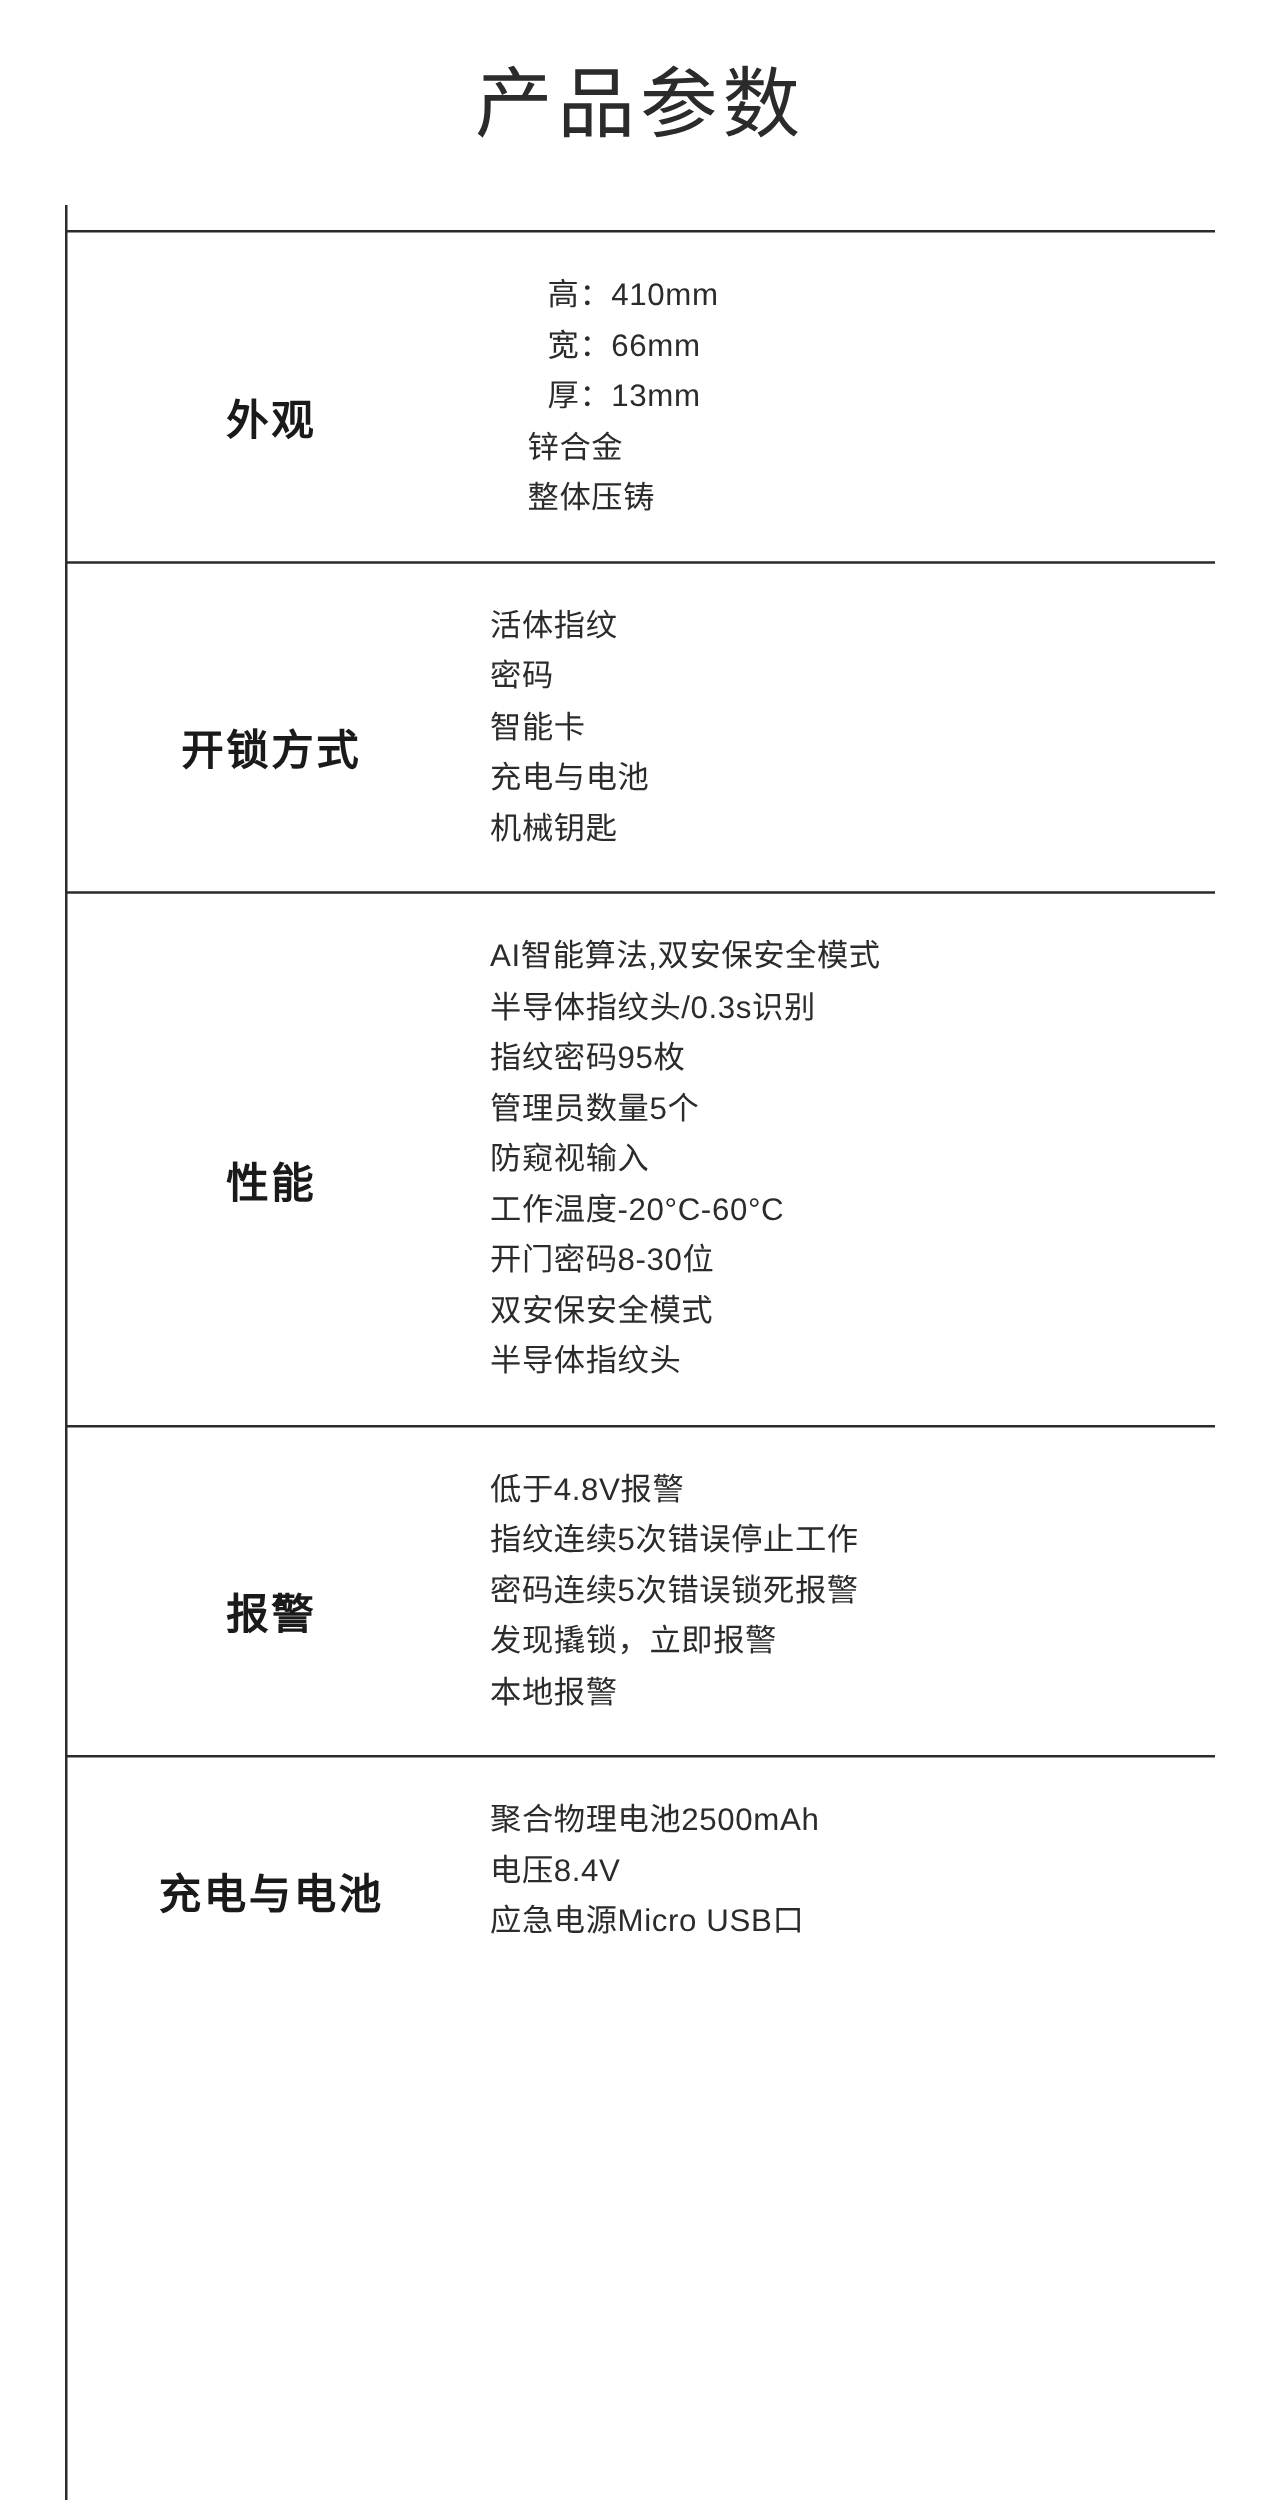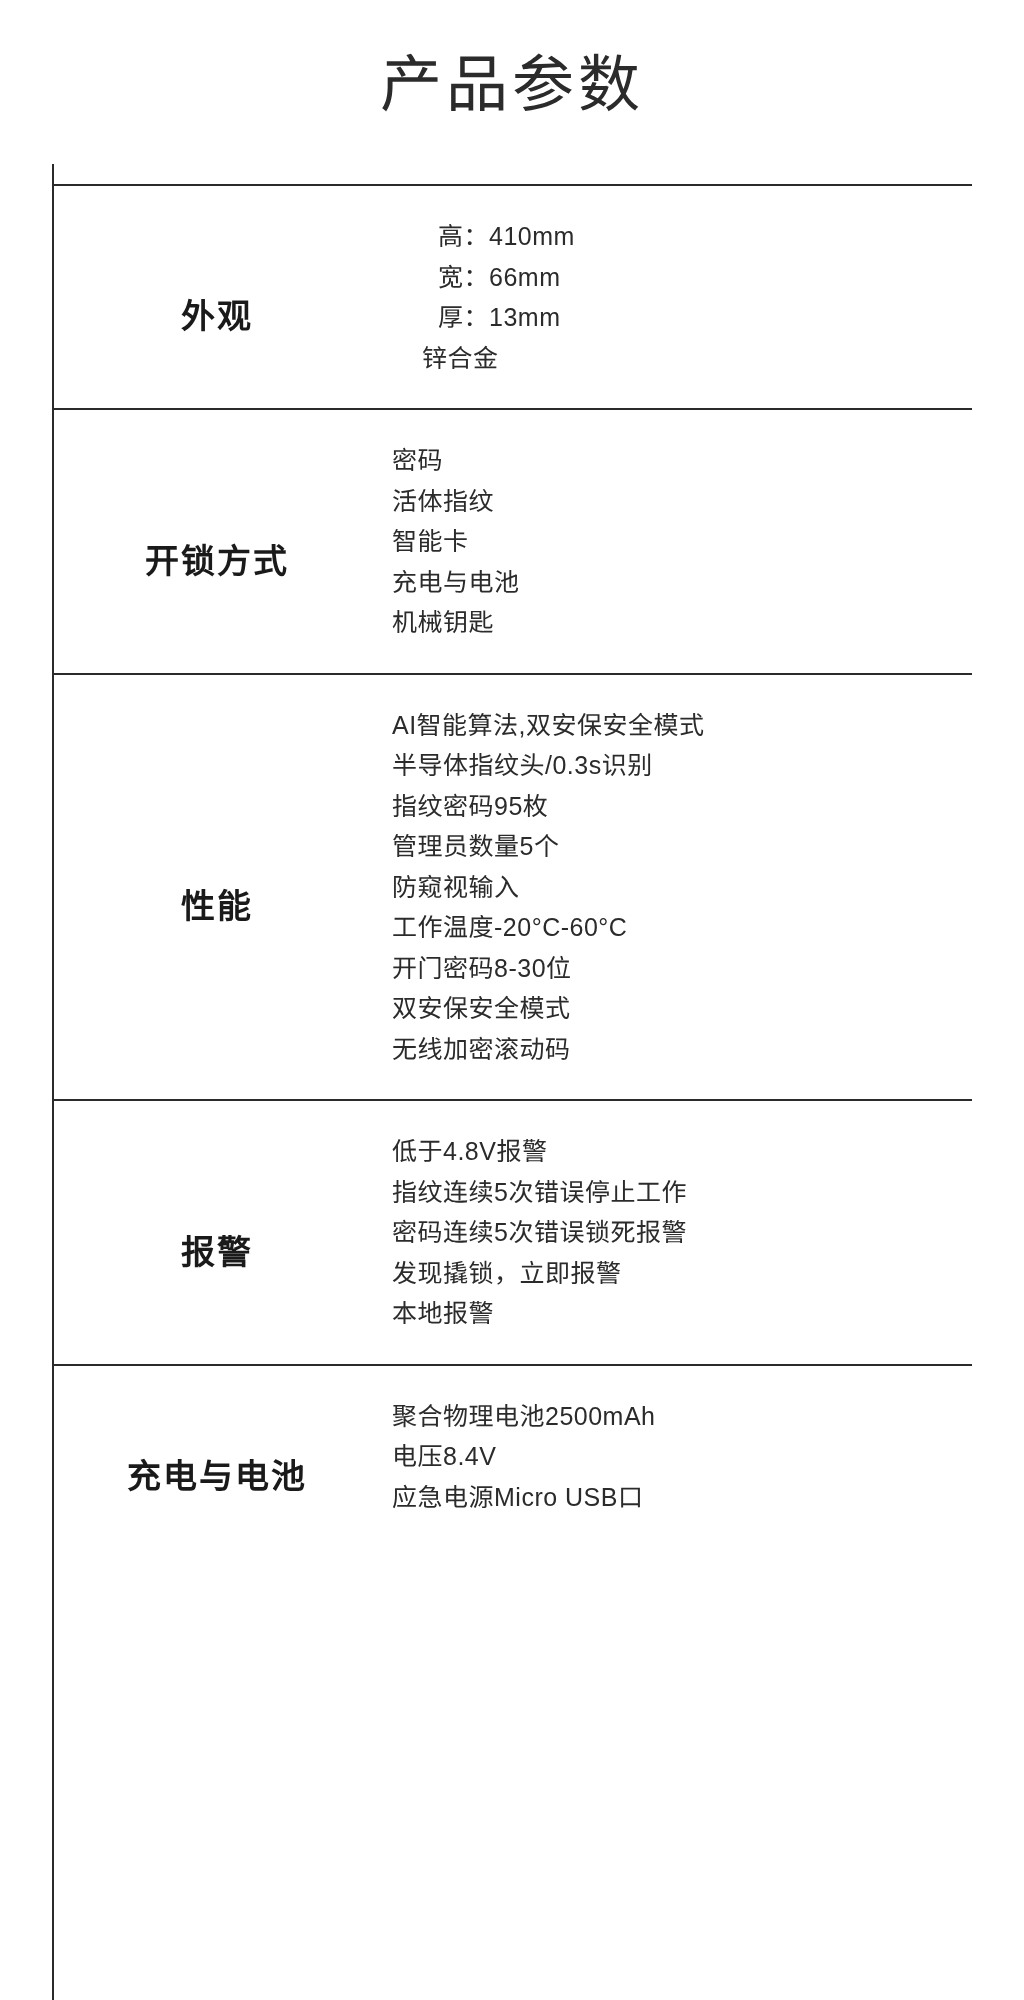--- a/index.html
+++ b/index.html
@@ -107,48 +107,49 @@
 
   <div class="spec-row row-appearance">
         <div class="spec-label-cell">
           <div class="spec-label">外观</div>
         </div>
         <div class="spec-values-cell">
           <div class="spec-value">高：410mm</div>
           <div class="spec-value">宽：66mm</div>
           <div class="spec-value">厚：13mm</div>
           <div class="spec-value">锌合金</div>
+          <div class="spec-value">整体压铸</div>
         </div>
       </div>
       <div class="spec-row row-unlock">
         <div class="spec-label-cell">
           <div class="spec-label">开锁方式</div>
         </div>
         <div class="spec-values-cell">
+          <div class="spec-value">活体指纹</div>
           <div class="spec-value">密码</div>
-          <div class="spec-value">活体指纹</div>
           <div class="spec-value">智能卡</div>
           <div class="spec-value">充电与电池</div>
           <div class="spec-value">机械钥匙</div>
         </div>
       </div>
       <div class="spec-row row-performance">
         <div class="spec-label-cell">
           <div class="spec-label">性能</div>
         </div>
         <div class="spec-values-cell">
           <div class="spec-value">AI智能算法,双安保安全模式</div>
           <div class="spec-value">半导体指纹头/0.3s识别</div>
           <div class="spec-value">指纹密码95枚</div>
           <div class="spec-value">管理员数量5个</div>
           <div class="spec-value">防窥视输入</div>
           <div class="spec-value">工作温度-20°C-60°C</div>
           <div class="spec-value">开门密码8-30位</div>
           <div class="spec-value">双安保安全模式</div>
-          <div class="spec-value">无线加密滚动码</div>
+          <div class="spec-value">半导体指纹头</div>
         </div>
       </div>
       <div class="spec-row row-alarm">
         <div class="spec-label-cell">
           <div class="spec-label">报警</div>
         </div>
         <div class="spec-values-cell">
           <div class="spec-value">低于4.8V报警</div>
           <div class="spec-value">指纹连续5次错误停止工作</div>
           <div class="spec-value">密码连续5次错误锁死报警</div>

